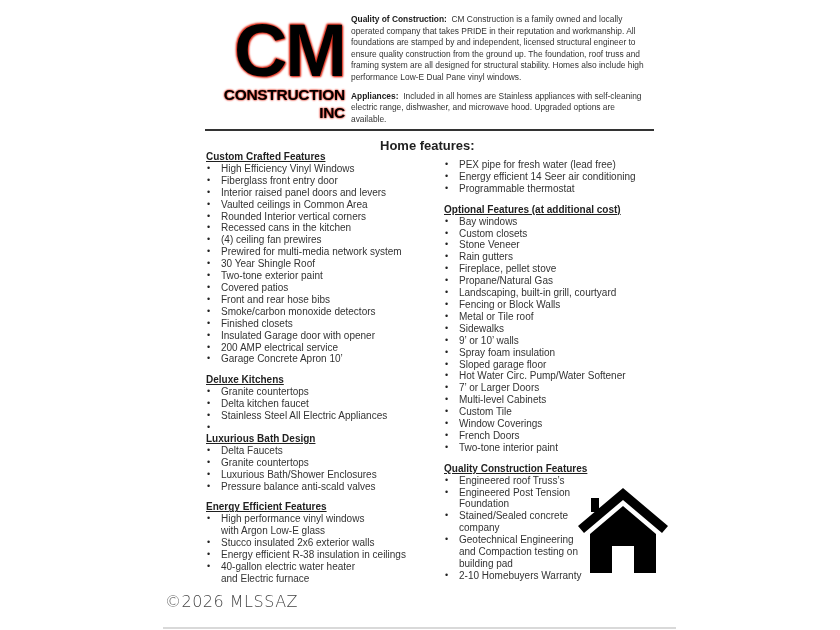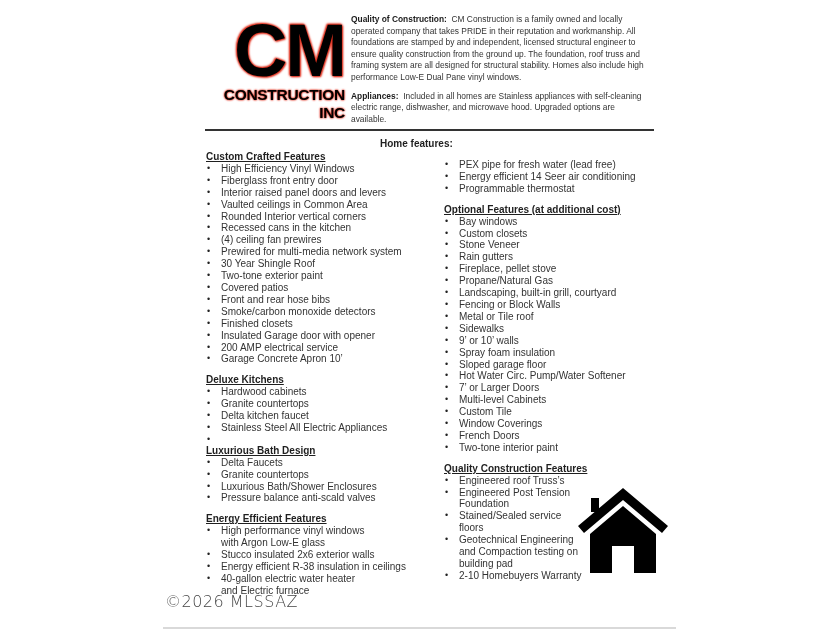--- a/index.html
+++ b/index.html
@@ -8,21 +8,21 @@
   .logo { position: absolute; left: 205px; top: 16px; width: 140px; height: 112px; text-align: right; }
   .logo-cm { font-family: "Liberation Sans", sans-serif; font-weight: 900; font-size: 74px; line-height: 70px;
              color: #000; letter-spacing: -2px;
              text-shadow: 0 0 2px #e0301e, 0 0 3px #e0301e, 1px 1px 2px #e0301e, -1px -1px 2px #e0301e; }
   .logo-sub { font-weight: 900; font-size: 15.5px; line-height: 18px; color: #000; letter-spacing: -0.3px;
               text-shadow: 0 0 2px #e0301e, 0 0 2px #e0301e; }
   .intro { position: absolute; left: 351px; top: 14px; width: 300px; font-size: 8.4px; line-height: 11.6px; color: #333; }
   .intro p { margin: 0 0 7px 0; }
   .intro b { color: #1a1a1a; }
   .rule-top { position: absolute; left: 205px; top: 129px; width: 449px; height: 1.5px; background: #333; }
-  .doc-heading { position: absolute; left: 380px; top: 138px; font-size: 10px; font-weight: bold; color: #1f1f1f; }
+  .doc-heading { position: absolute; left: 380px; top: 138px; font-size: 13px; font-weight: bold; color: #1f1f1f; }
   .col { position: absolute; font-size: 10px; line-height: 11.9px; color: #333; }
   .col-left { left: 206px; top: 151px; width: 230px; }
   .col-right { left: 444px; top: 159px; width: 230px; }
   .section-title { font-weight: bold; text-decoration: underline; color: #1f1f1f; margin: 0; }
   ul { list-style: none; margin: 0 0 9px 0; padding: 0; }
   li { position: relative; padding-left: 15px; }
   li::before { content: "\2022"; position: absolute; left: 1px; top: 0; font-size: 9px; color: #222; }
   .spacer-bullet { height: 11px; }
   .house { position: absolute; left: 578px; top: 488px; width: 90px; height: 85px; }
   .watermark { position: absolute; left: 165px; top: 592px; font-size: 16px; color: #444; letter-spacing: 0.5px;
@@ -70,21 +70,20 @@
     <li>Front and rear hose bibs</li>
     <li>Smoke/carbon monoxide detectors</li>
     <li>Finished closets</li>
     <li>Insulated Garage door with opener</li>
     <li>200 AMP electrical service</li>
     <li>Garage Concrete Apron 10’</li>
   </ul>
 
   <div class="section-title">Deluxe Kitchens</div>
   <ul style="margin-bottom:0">
-    <li>Hardwood cabinets</li>
     <li>Granite countertops</li>
     <li>Delta kitchen faucet</li>
     <li>Stainless Steel All Electric Appliances</li>
     <li class="spacer-bullet" style="padding-left:0"></li>
   </ul>
 
   <div class="section-title">Luxurious Bath Design</div>
   <ul>
     <li>Delta Faucets</li>
     <li>Granite countertops</li>
@@ -129,21 +128,21 @@
     <li>Custom Tile</li>
     <li>Window Coverings</li>
     <li>French Doors</li>
     <li>Two-tone interior paint</li>
   </ul>
 
   <div class="section-title">Quality Construction Features</div>
   <ul style="width:135px">
     <li>Engineered roof Truss’s</li>
     <li>Engineered Post Tension Foundation</li>
-    <li>Stained/Sealed service floors</li>
+    <li>Stained/Sealed concrete company</li>
     <li>Geotechnical Engineering and Compaction testing on building pad</li>
     <li style="white-space:nowrap">2-10 Homebuyers Warranty</li>
   </ul>
 </div>
 
 <div class="house">
   <svg width="90" height="85" viewBox="0 0 90 85">
     <rect x="13" y="10" width="8" height="14" fill="#000"></rect>
     <polygon points="45,0 90,38 84,45 45,12 6,45 0,38" fill="#000"></polygon>
     <polygon points="45,18 78,46 78,85 56,85 56,58 34,58 34,85 12,85 12,46" fill="#000"></polygon>

